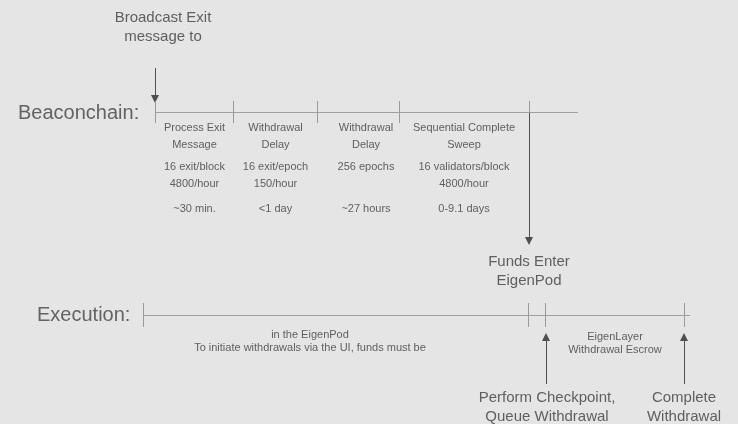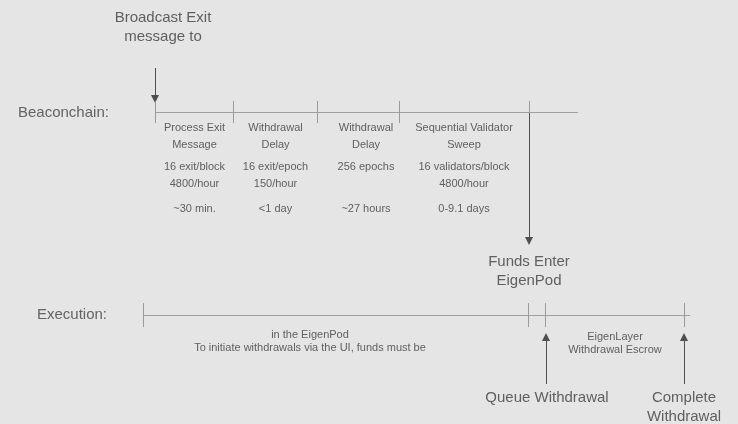--- a/index.html
+++ b/index.html
@@ -1,20 +1,20 @@
 <!DOCTYPE html>
 <html><head>
 <meta charset="utf-8">
 <style>
   html,body{margin:0;padding:0;background:#ffffff;}
   .canvas{
     position:relative;width:738px;height:424px;background:#e5e5e5;overflow:hidden;
     font-family:"Liberation Sans","DejaVu Sans",sans-serif;color:#5f5f5f;
   }
-  .lbl{position:absolute;font-size:15px;line-height:20px;color:#636363;}
+  .lbl{position:absolute;font-size:20px;line-height:20px;color:#636363;}
   .ann{position:absolute;font-size:15px;line-height:19px;text-align:center;color:#5f5f5f;}
   .small{font-size:11px;line-height:13px;text-align:center;color:#5f5f5f;}
   .hline{position:absolute;height:1px;background:#a0a0a0;}
   .tick{position:absolute;width:1px;background:#9a9a9a;}
   .shaft{position:absolute;width:1px;background:#4f4f4f;}
   .head-down{position:absolute;width:0;height:0;border-left:4px solid transparent;border-right:4px solid transparent;border-top:8px solid #4f4f4f;}
   .head-up{position:absolute;width:0;height:0;border-left:4px solid transparent;border-right:4px solid transparent;border-bottom:8px solid #4f4f4f;}
   .segment{position:absolute;top:119px;}
   .seg-title{position:absolute;top:0;left:0;width:100%;}
   .seg-rate{position:absolute;top:39px;left:0;width:100%;}
@@ -53,21 +53,21 @@
     <div class="seg-title">Withdrawal Delay</div>
     <div class="seg-rate">16 exit/epoch 150/hour</div>
     <div class="seg-duration">&lt;1 day</div>
   </div>
   <div class="segment" style="left:326px;width:80px;height:100px;">
     <div class="seg-title">Withdrawal Delay</div>
     <div class="seg-rate">256 epochs</div>
     <div class="seg-duration">~27 hours</div>
   </div>
   <div class="segment" style="left:404px;width:120px;height:100px;">
-    <div class="seg-title">Sequential Validator Sweep</div>
+    <div class="seg-title">Sequential Complete Sweep</div>
     <div class="seg-rate">16 validators/block 4800/hour</div>
     <div class="seg-duration">0-9.1 days</div>
   </div>
 
   <div class="shaft" style="left:529px;top:113px;height:125px;"></div>
   <div class="head-down" style="left:525px;top:237px;"></div>
 
   <div class="ann" style="left:471px;top:251px;width:116px;">
     <span class="line">Funds Enter</span>
     <span class="line">EigenPod</span>
@@ -86,20 +86,21 @@
   </div>
 
   <div class="small" style="position:absolute;left:550px;top:330px;width:130px;">
     <span class="line">EigenLayer</span>
     <span class="line">Withdrawal Escrow</span>
   </div>
 
   <div class="head-up" style="left:542px;top:333px;"></div>
   <div class="shaft" style="left:546px;top:340px;height:44px;"></div>
   <div class="ann" style="left:458px;top:387px;width:178px;">
+    <span class="line">Perform Checkpoint,</span>
     <span class="line">Queue Withdrawal</span>
   </div>
 
   <div class="head-up" style="left:680px;top:333px;"></div>
   <div class="shaft" style="left:684px;top:340px;height:44px;"></div>
   <div class="ann" style="left:634px;top:387px;width:100px;">
     <span class="line">Complete</span>
     <span class="line">Withdrawal</span>
   </div>
 

